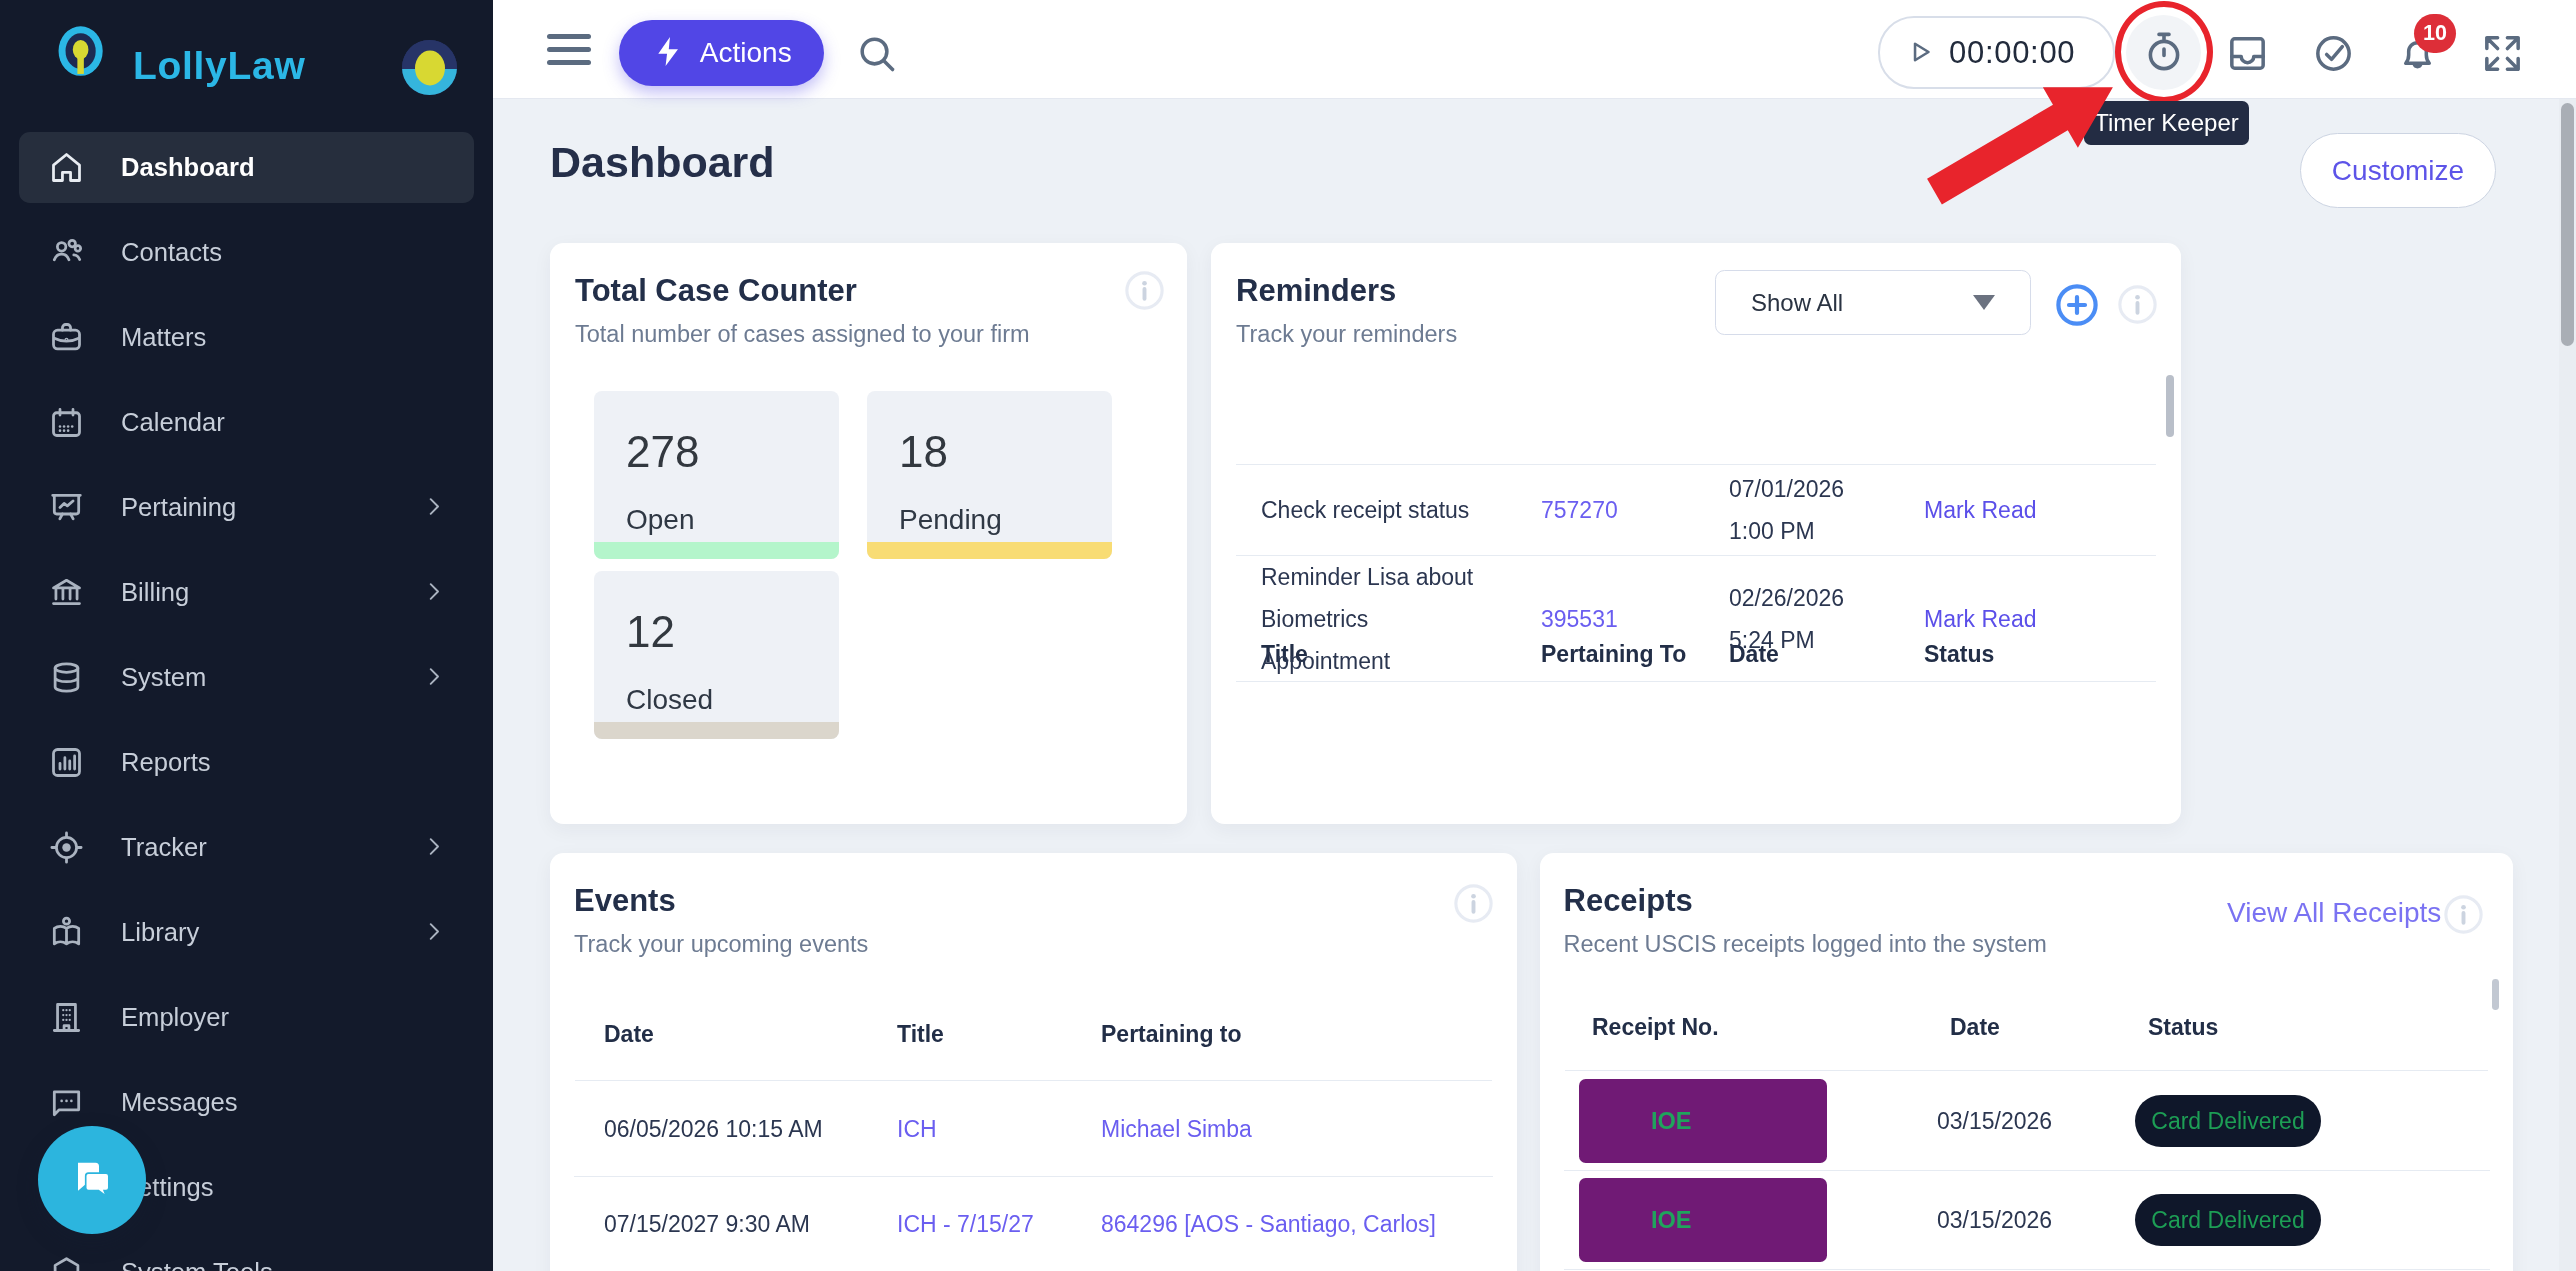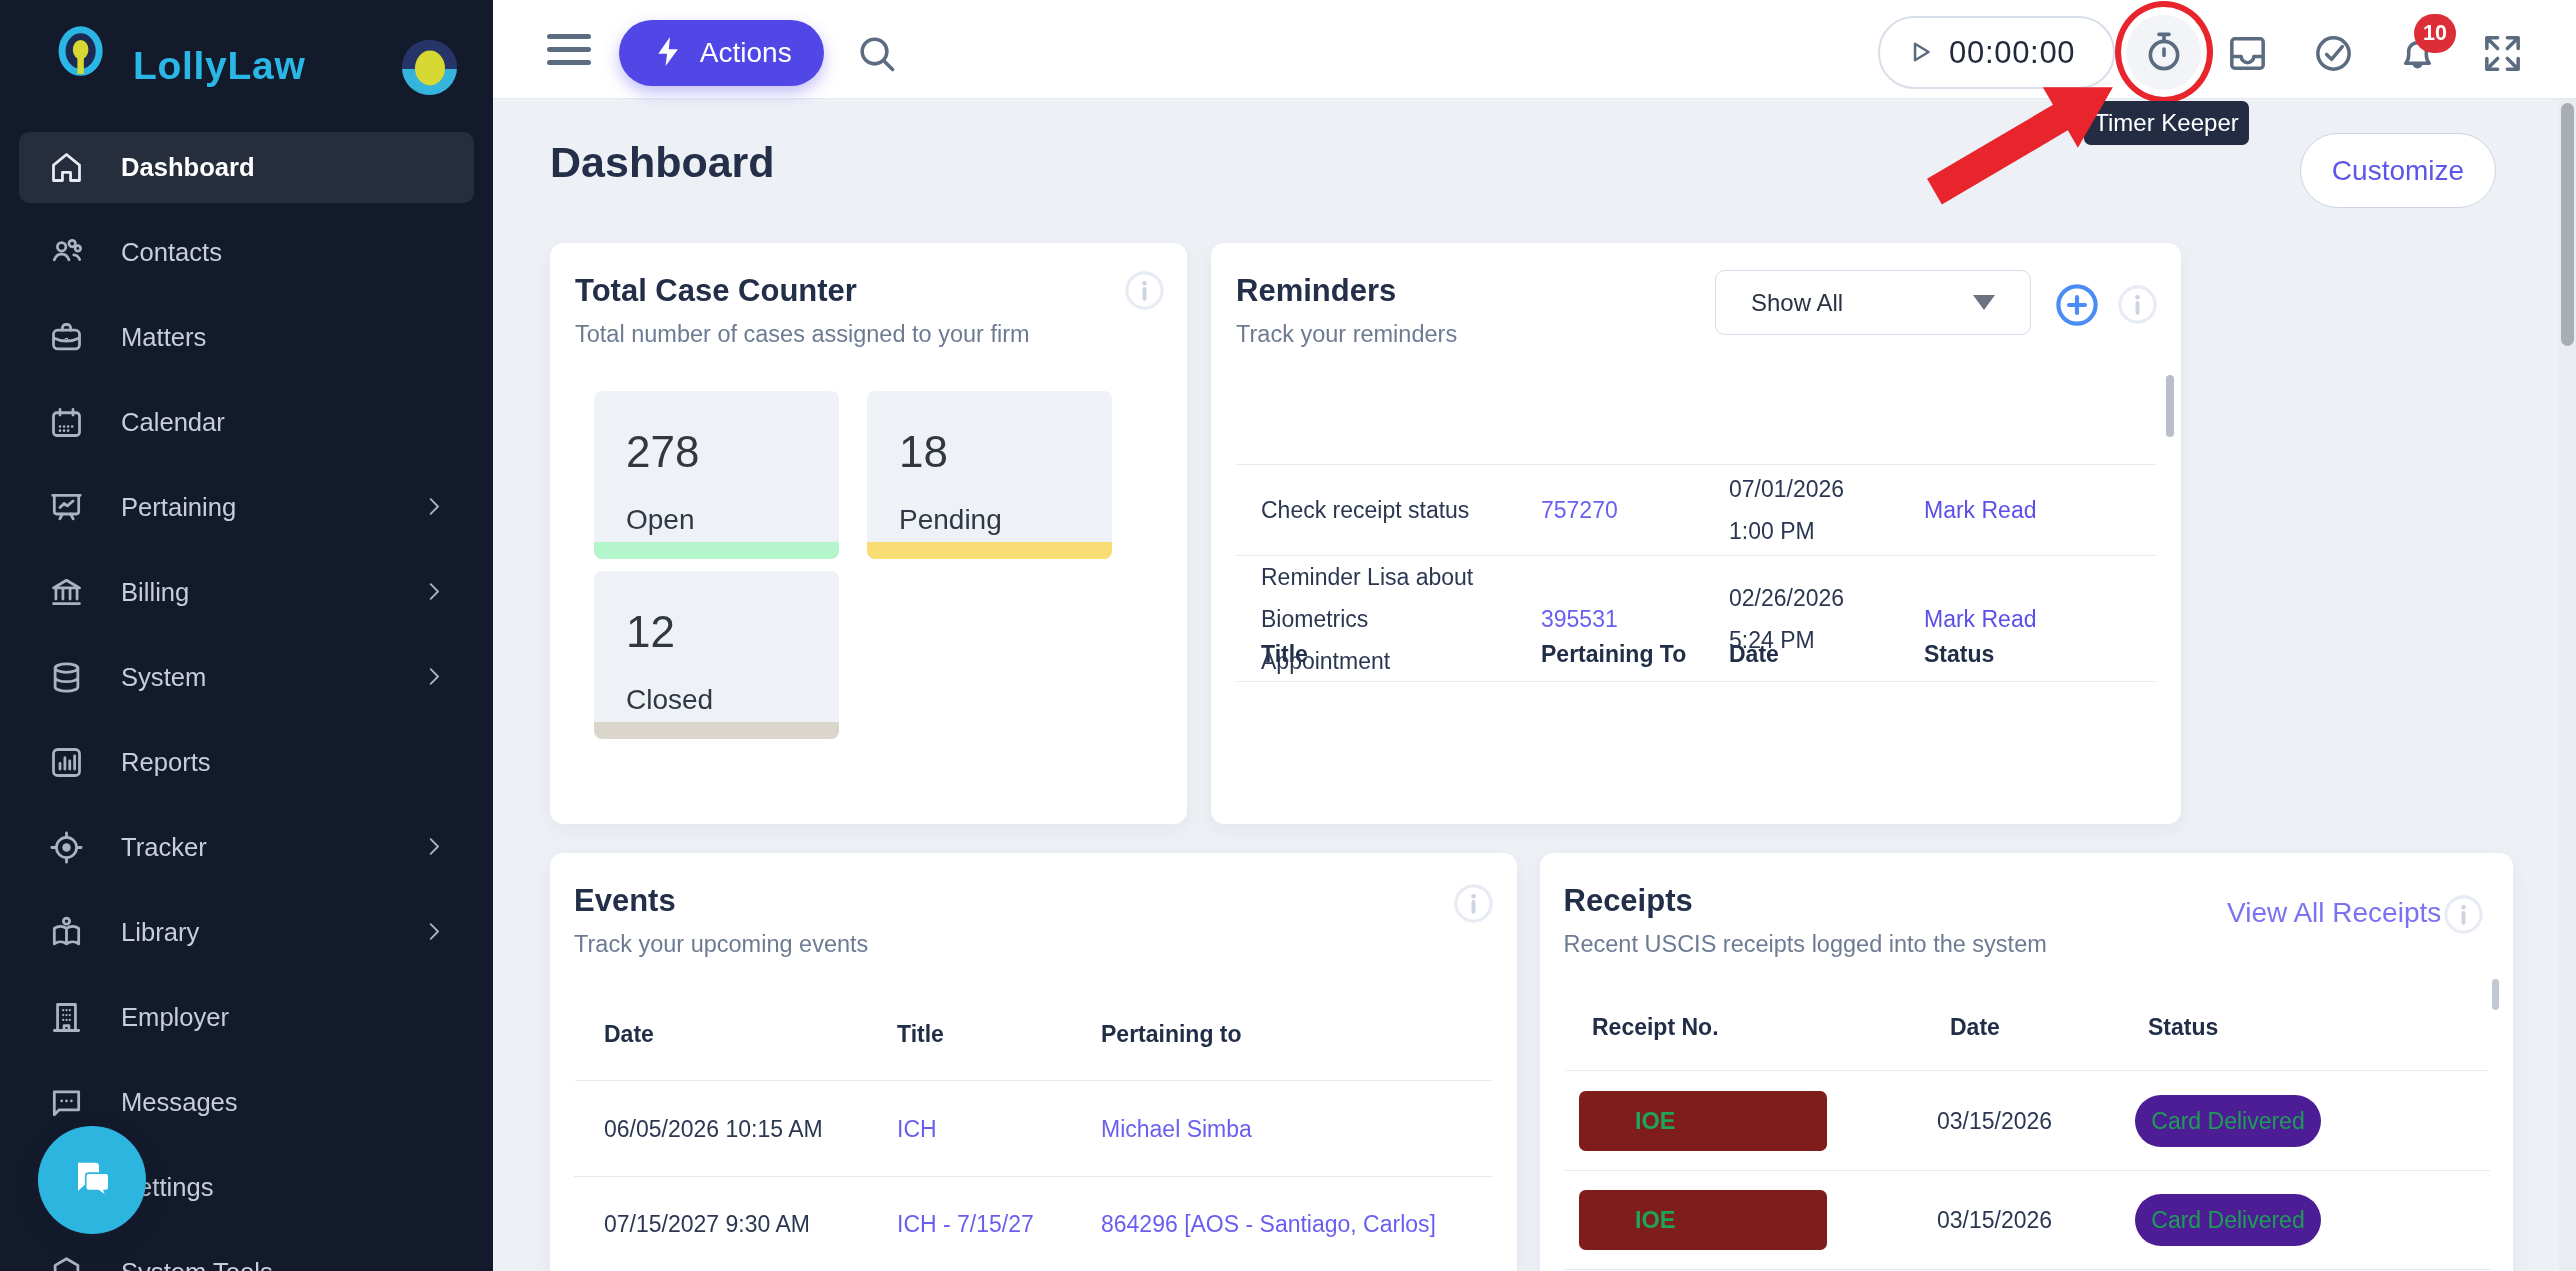--- a/index.html
+++ b/index.html
@@ -109,22 +109,22 @@
   .card-receipts { left:1540px; top:853px; width:973px; height:498px; overflow:hidden; }
   .rc-head { position:absolute; left:23.5px; top:30px; }
   .rc-link { position:absolute; left:687px; top:44px; font-size:28px; color:#7a72f2; cursor:pointer; }
   .rc-info { position:absolute; left:900px; top:38px; }
   .rc-grid { display:grid; grid-template-columns:358px 198px 1fr; align-items:center; }
   .rc-cols { position:absolute; left:52px; right:55px; top:161px; }
   .rc-rows { position:absolute; left:23.5px; right:23.5px; top:219px; }
   .rc-row { height:99px; padding-left:15.5px; border-bottom:1.3px solid #e6ebf2; }
   .rc-row .rc-grid { height:100%; }
   .rc-divider-top { top:217px; }
-  .receipt-chip { width:248px; height:60px; background:#7f1d1d; border-radius:6.7px; display:flex; align-items:center; padding-left:56px; font-size:23.5px; font-weight:600; color:#1fa45c; }
-  .status-pill { width:186px; height:52px; background:#4c1d95; border-radius:26px; display:flex; align-items:center; justify-content:center; font-size:23px; color:#1d9e55; }
+  .receipt-chip { width:248px; height:84px; background:#701a75; border-radius:6.7px; display:flex; align-items:center; padding-left:72px; font-size:23.5px; font-weight:600; color:#1fa45c; }
+  .status-pill { width:186px; height:52px; background:#0f172a; border-radius:26px; display:flex; align-items:center; justify-content:center; font-size:23px; color:#1d9e55; }
   .rc-scrollthumb { position:absolute; left:952px; top:126px; width:6.7px; height:31px; border-radius:3.4px; background:#c2c8d2; }
 
   
   .page-scroll-track { position:absolute; right:0; top:99px; width:17.5px; height:1172px; background:#e9edf2; z-index:20; }
   .page-scroll-thumb { position:absolute; right:2px; top:4px; width:13.5px; height:243px; border-radius:6.7px; background:#a9aeb5; }
   .fab { position:absolute; left:38px; top:1126px; width:108px; height:108px; border-radius:50%; background:#2cb5de; display:flex; align-items:center; justify-content:center; box-shadow:0 8px 20px rgba(20,30,50,.35); z-index:60; cursor:pointer; }
 </style>
 </head>
 <body>
 

